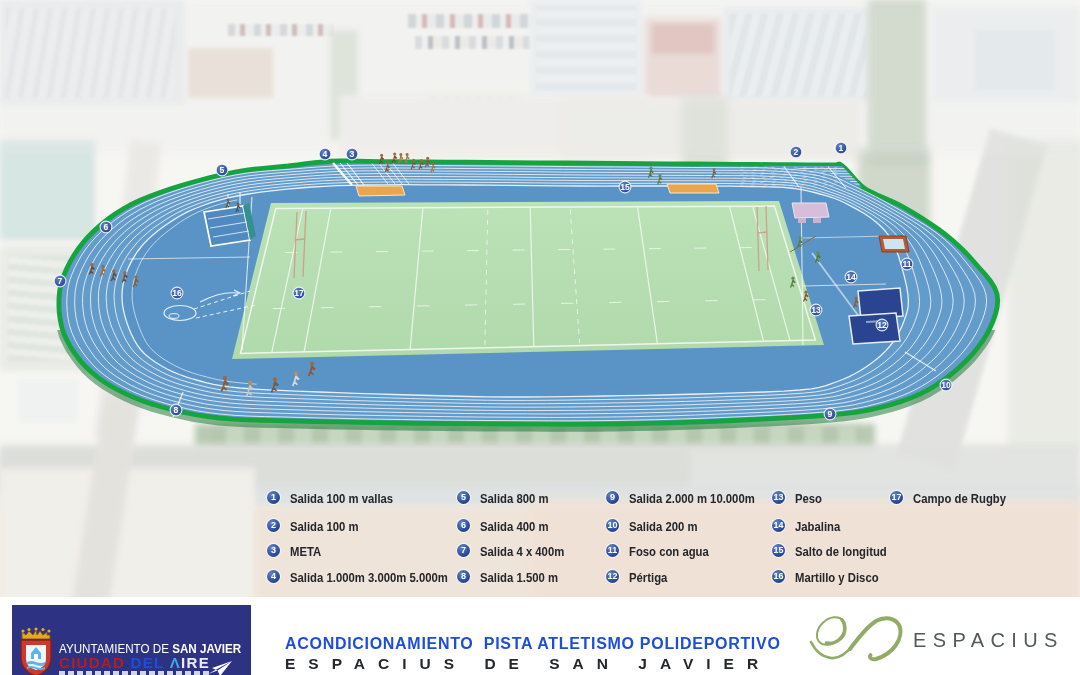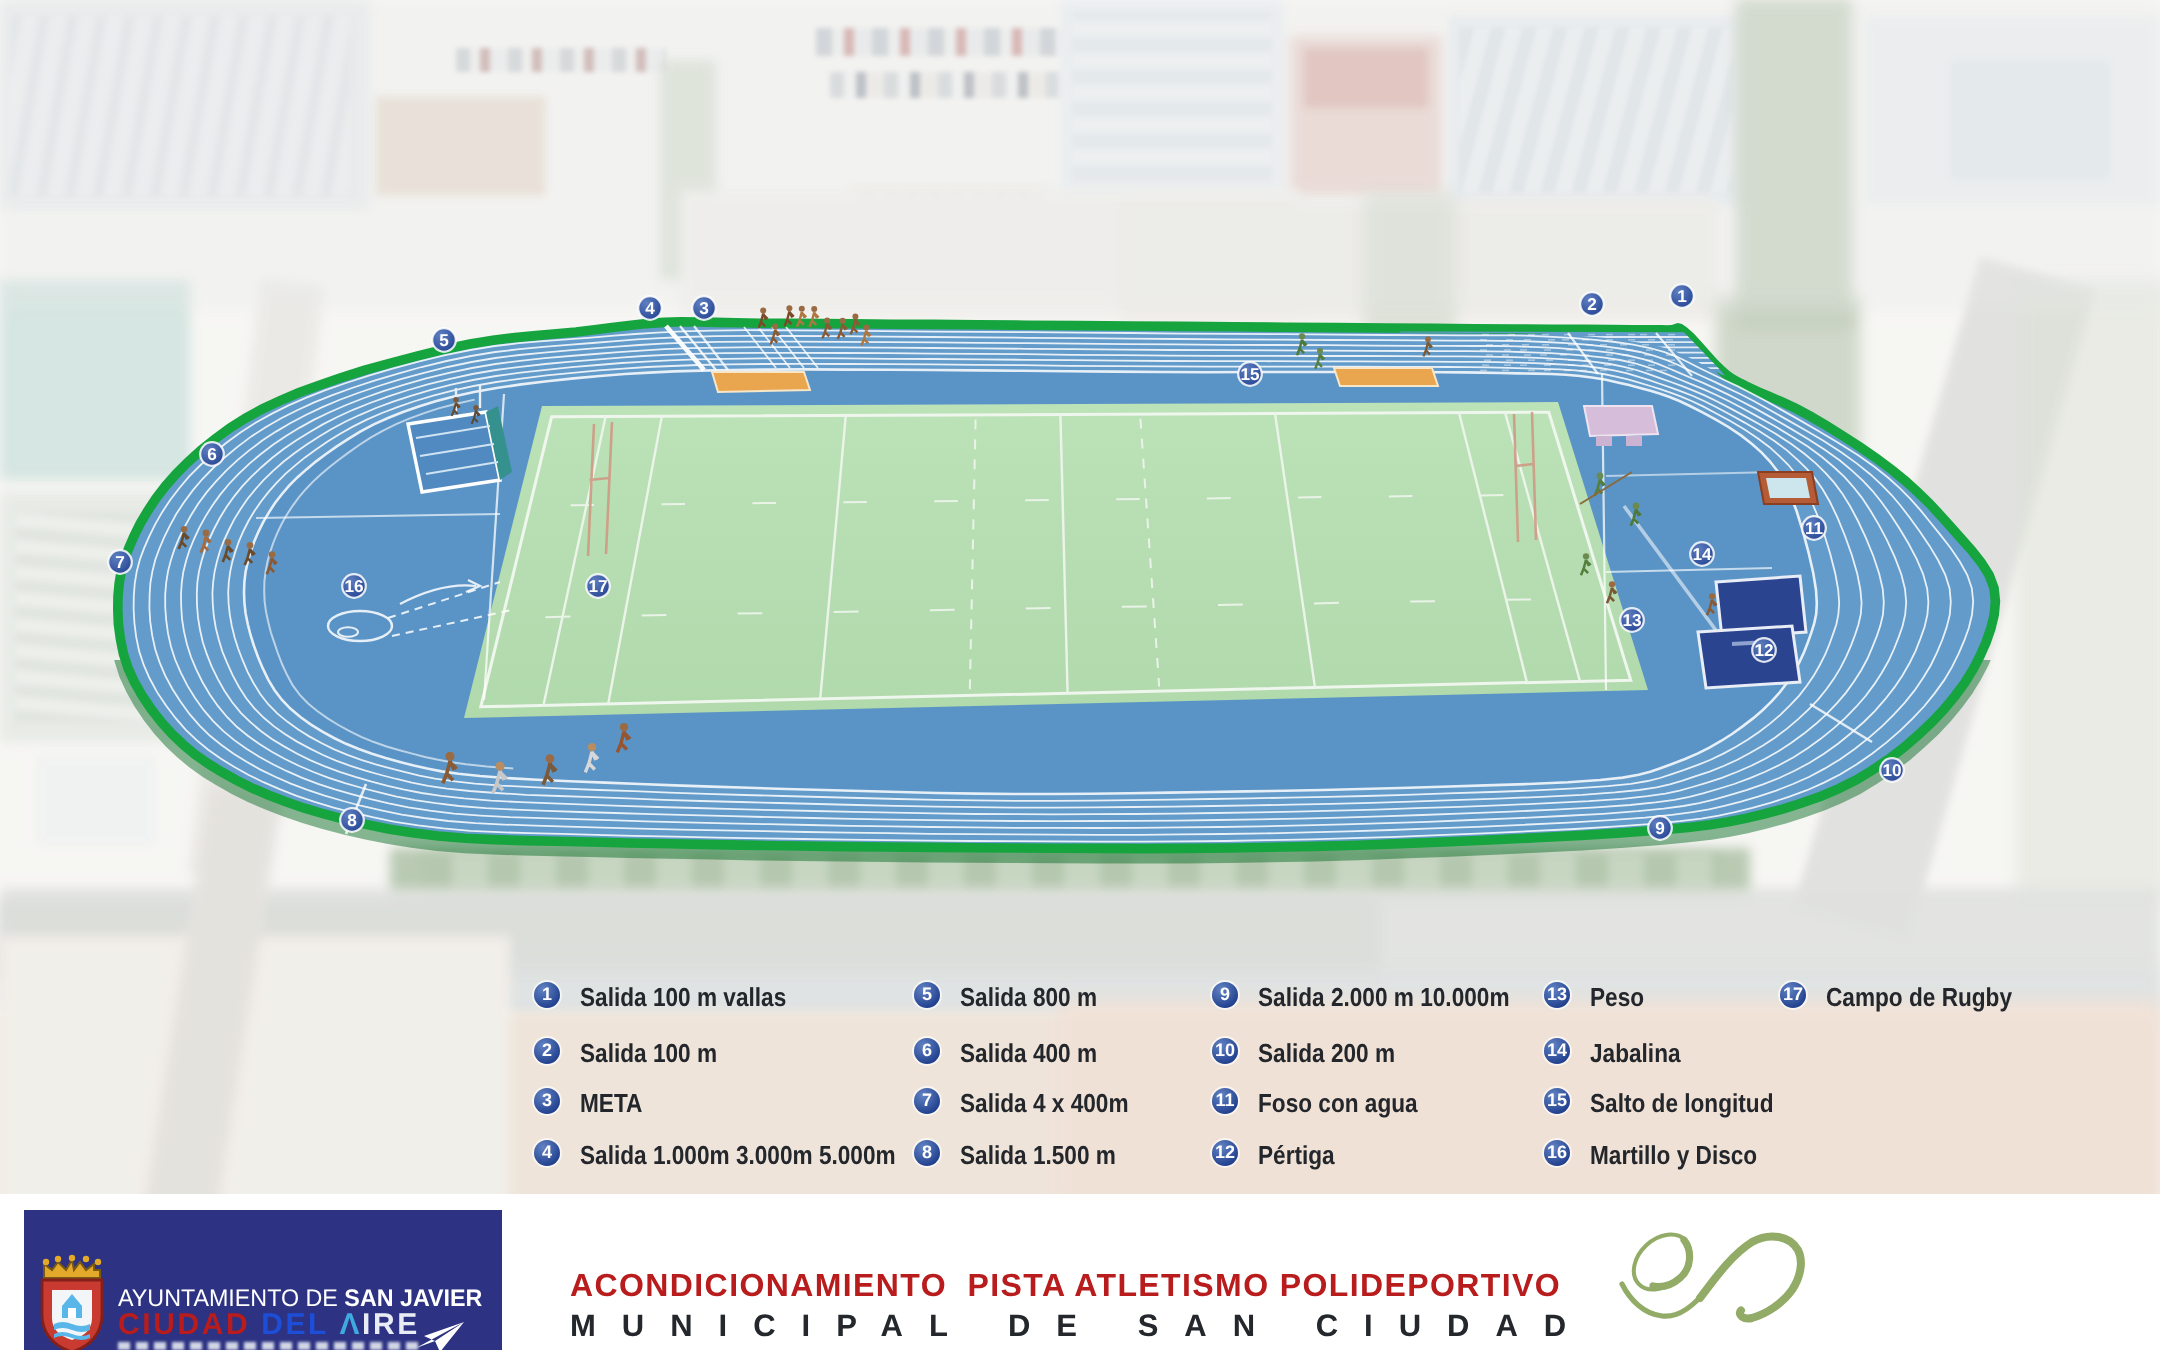--- a/index.html
+++ b/index.html
@@ -641,27 +641,28 @@
 <div class="b" style="left:59px;top:642px;width:195px;height:12px;color:#fff;font-size:12px;letter-spacing:0;white-space:nowrap;transform:scaleX(.97);transform-origin:0 0">AYUNTAMIENTO DE <b>SAN JAVIER</b></div>
 
 <div class="b" style="left:59px;top:654px;width:195px;height:16px;font-size:15px;font-weight:bold;letter-spacing:1.3px;white-space:nowrap"><span style="color:#b91c1c">CIUDAD</span> <span style="color:#1d4ed8">DEL</span> <span style="color:#e8edf5"><span style="color:#3fa9e0">Λ</span>IRE</span></div>
 
 <div class="b" style="left:59px;top:671px;width:150px;height:4px;background:repeating-linear-gradient(90deg,rgba(238,243,248,.85) 0 6px,rgba(45,50,130,.45) 6px 9px);filter:blur(.7px)"></div>
 
 <svg width="30" height="20" viewBox="0 0 30 20" style="position:absolute;left:206px;top:658px">
 <path d="M2 16 L26 3 L14 18 L11.5 12.5 Z M11.5 12.5 L26 3 L6 10 Z" fill="#fff" fill-rule="evenodd"></path>
 </svg>
 
-<div class="b" style="left:285px;top:635px;width:500px;text-align:left;font-weight:bold;font-size:16px;color:#b91c1c;letter-spacing:.7px;white-space:nowrap">ACONDICIONAMIENTO&nbsp;&nbsp;PISTA ATLETISMO POLIDEPORTIVO</div>
-
-<div class="b" style="left:285px;top:655px;width:500px;font-weight:bold;font-size:15.5px;color:#24272b;letter-spacing:13px;white-space:nowrap">MUNICIPAL DE SAN CIUDAD</div>
+<div class="b" style="left:285px;top:635px;width:500px;text-align:left;font-weight:bold;font-size:16px;color:#1d4ed8;letter-spacing:.7px;white-space:nowrap">ACONDICIONAMIENTO&nbsp;&nbsp;PISTA ATLETISMO POLIDEPORTIVO</div>
+
+<div class="b" style="left:285px;top:655px;width:500px;font-weight:bold;font-size:15.5px;color:#24272b;letter-spacing:13px;white-space:nowrap">ESPACIUS DE SAN JAVIER</div>
 
 <svg width="110" height="60" viewBox="0 0 110 60" style="position:absolute;left:805px;top:608px">
 <g fill="none" stroke="#92ab66" stroke-linecap="round">
 <ellipse cx="26" cy="23" rx="16" ry="11.5" transform="rotate(-43 26 23)" stroke-width="2"></ellipse>
 <path d="M37 12 C41 17 41 26 35 31 C31 34.5 26 36 21.5 35" stroke-width="3.6"></path>
 <path d="M6 34 C10 42 17 49 26 50 C34 51 42 45 49 36" stroke-width="2.6"></path>
 <path d="M45 41 C52 32 60 20 71 13 C80 8 90 10 94 17 C97 23 95 31 91 37 C86 44 78 49 71 51 C67 52 63.5 49.5 65.5 47.2" stroke-width="4"></path>
 </g>
 </svg>
 
+<div class="b" style="left:913px;top:629px;font-size:20px;letter-spacing:6.4px;color:#54585d;white-space:nowrap">ESPACIUS</div>
 
 </div>
 
 </body></html>

